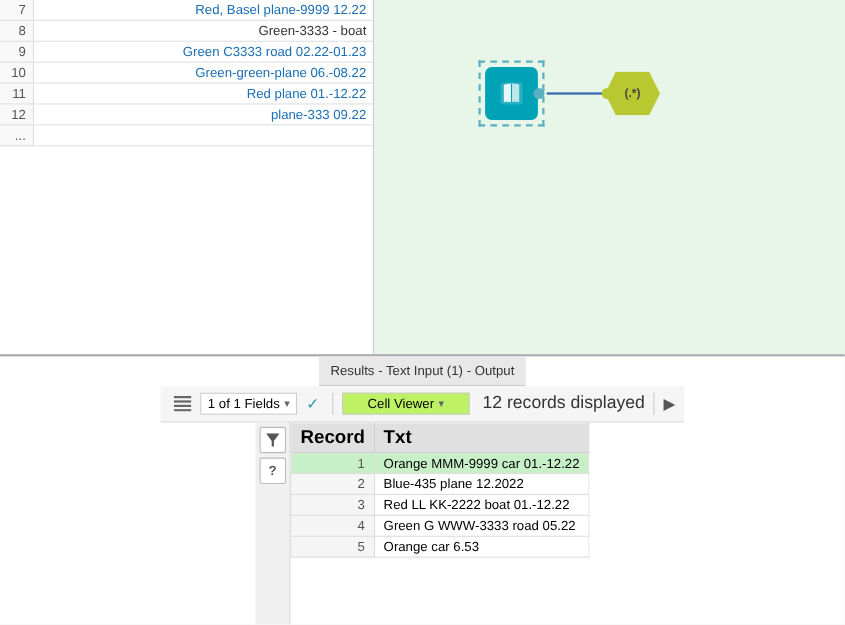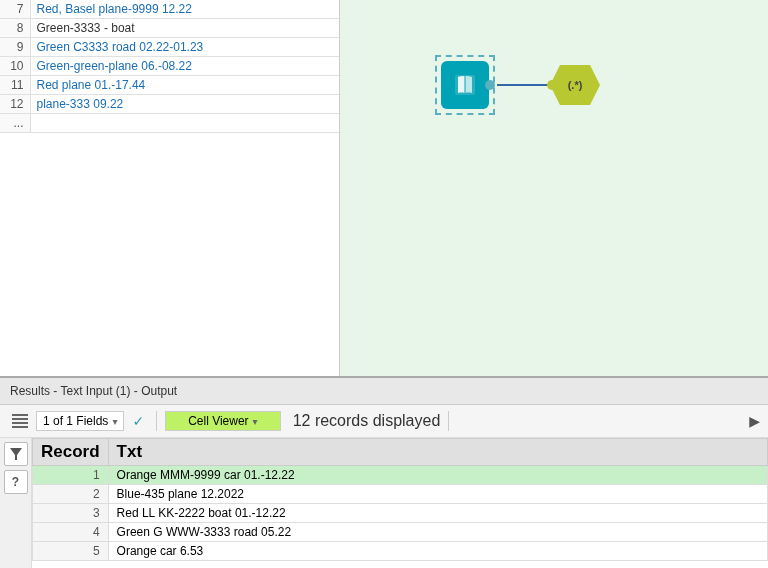--- a/index.html
+++ b/index.html
@@ -22,20 +22,21 @@
 
     .left-table {
       width: 100%;
       border-collapse: collapse;
     }
 
     .left-table td {
       padding: 2px 6px;
       border-bottom: 1px solid #e0e0e0;
       white-space: nowrap;
+      text-align: right;
     }
 
     .left-table td:first-child {
       width: 30px;
       color: #555;
       text-align: right;
       border-right: 1px solid #ddd;
       background: #f9f9f9;
     }
 
@@ -126,25 +127,26 @@
       right: -5px;
       top: -4px;
       width: 10px;
       height: 10px;
       background: #b8c830;
       border-radius: 50%;
     }
 
     
     .bottom-panel {
-      height: 192px;
+      height: 246px;
       background: #fff;
       border-top: 2px solid #aaa;
       display: flex;
       flex-direction: column;
+      align-items: center;
     }
 
     .results-header {
       padding: 6px 10px;
       background: #e8e8e8;
       border-bottom: 1px solid #ccc;
       font-size: 12px;
       color: #333;
     }
 
@@ -314,21 +316,21 @@
           <tr class="row-normal">
       <td>9</td>
       <td>Green C3333 road 02.22-01.23</td>
     </tr>
           <tr class="row-normal">
       <td>10</td>
       <td>Green-green-plane 06.-08.22</td>
     </tr>
           <tr class="row-normal">
       <td>11</td>
-      <td>Red plane 01.-17.44</td>
+      <td>Red plane 01.-12.22</td>
     </tr>
           <tr class="row-normal">
       <td>12</td>
       <td>plane-333 09.22</td>
     </tr>
           <tr class="row-plain">
       <td>...</td>
       <td></td>
     </tr>
         </tbody>

